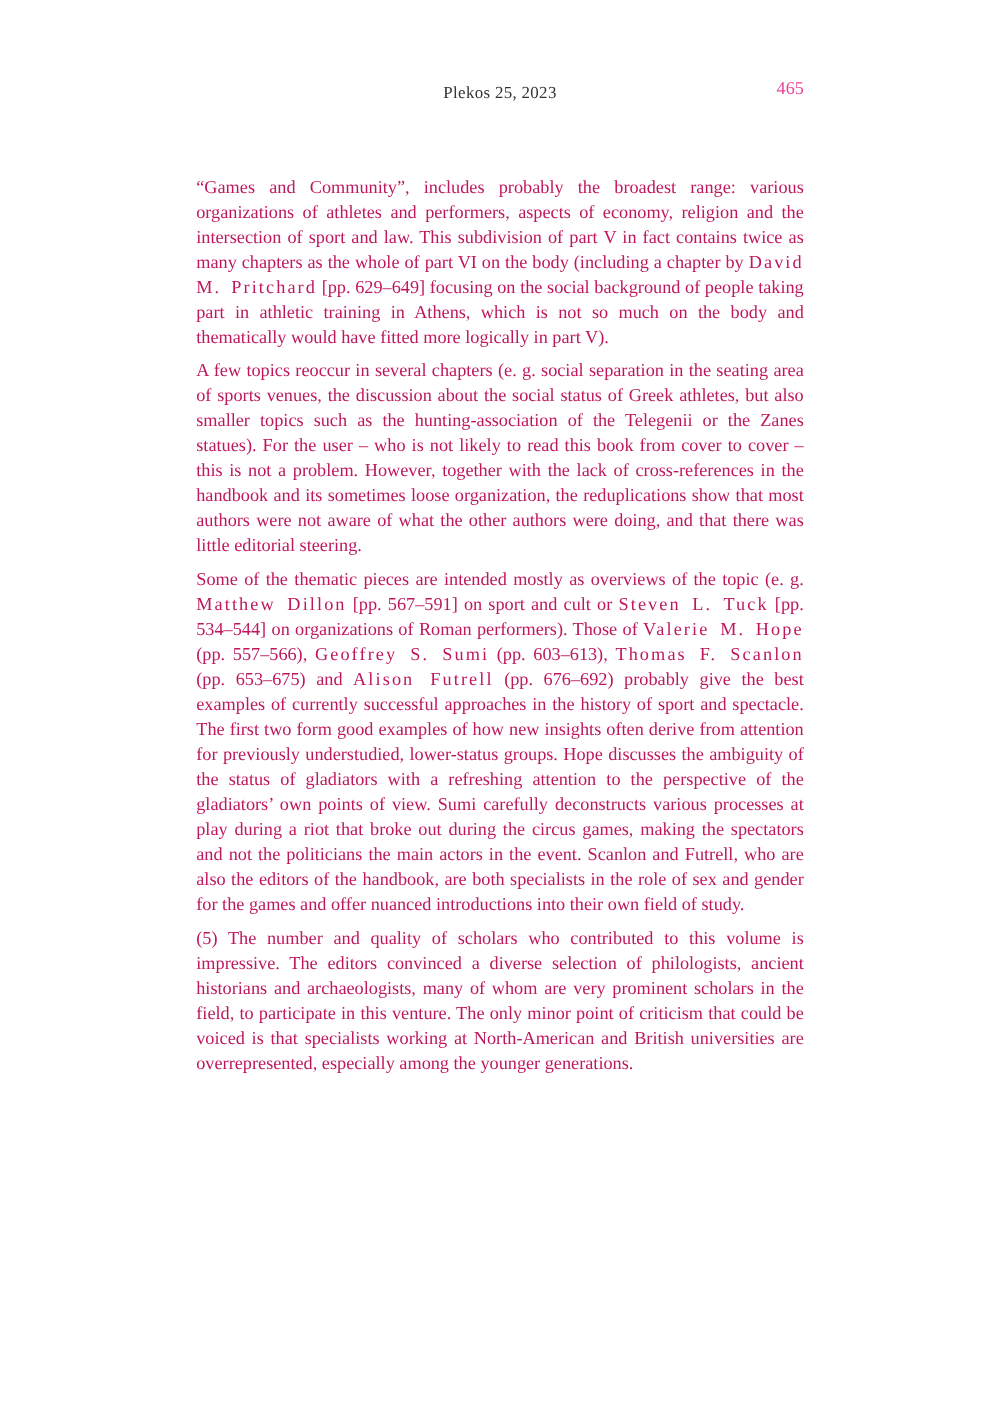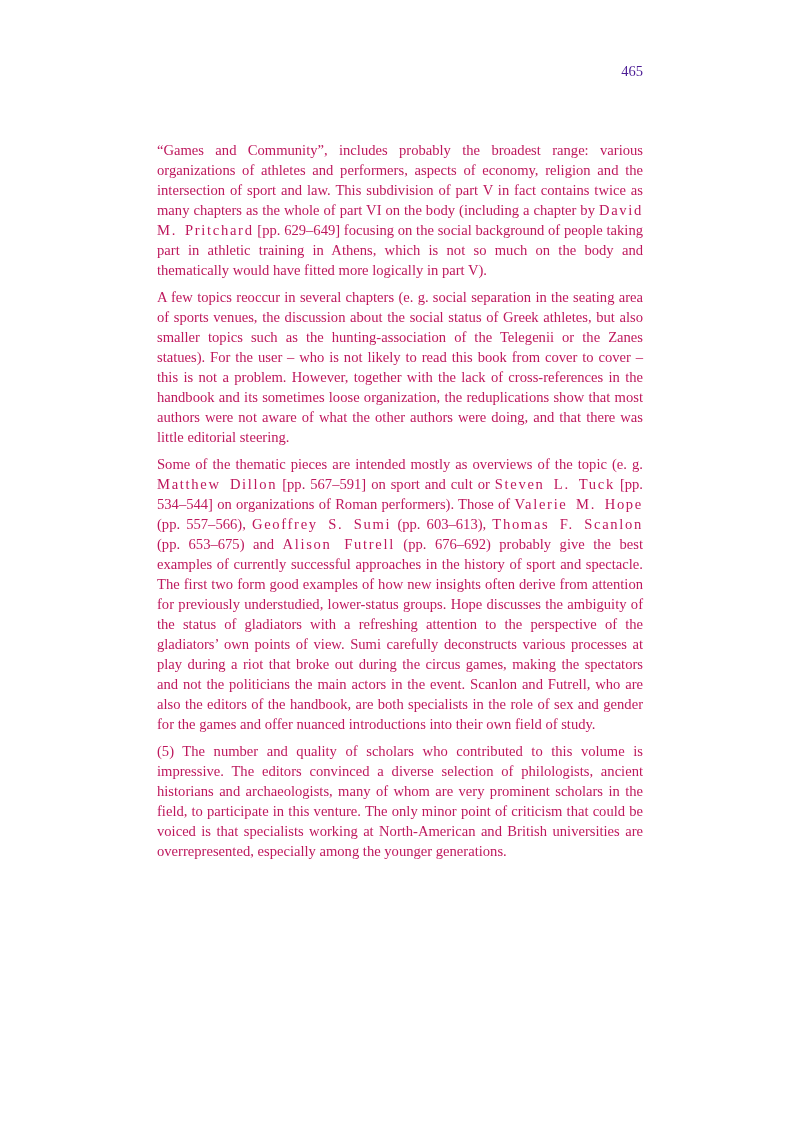--- a/index.html
+++ b/index.html
@@ -32,21 +32,21 @@
     text-align: center;
     font-size: 13.5px;
     letter-spacing: 0.02em;
     color: #333333;
   }
   .pagenum {
     position: absolute;
     right: 0;
     top: -3px;
     font-size: 14.5px;
-    color: #4c1d95;
+    color: #ec4899;
   }
   .body-text {
     position: absolute;
     top: 140px;
     left: 157px;
     width: 486px;
   }
   .body-text p {
     font-size: 14.6px;
     line-height: 20px;
@@ -58,20 +58,21 @@
     letter-spacing: 0.115em;
     word-spacing: 0.18em;
   }
 </style>
 </head>
 <body>
 
 <div class="page">
 
   <div class="running-header">
+    <span class="journal">Plekos 25, 2023</span>
     <span class="pagenum">465</span>
   </div>
 
   <div class="body-text">
 
     <p><span>“Games and Community”, includes probably the broadest range: various organizations of athletes and performers, aspects of economy, religion and the intersection of sport and law. This subdivision of part V in fact contains twice as many chapters as the whole of part VI on the body (including a chapter by </span><span class="spaced">David M. Pritchard</span><span> [pp. 629–649] focusing on the social background of people taking part in athletic training in Athens, which is not so much on the body and thematically would have fitted more logically in part V).</span></p>
 
     <p><span>A few topics reoccur in several chapters (e. g. social separation in the seating area of sports venues, the discussion about the social status of Greek athletes, but also smaller topics such as the hunting-association of the Telegenii or the Zanes statues). For the user – who is not likely to read this book from cover to cover – this is not a problem. However, together with the lack of cross-references in the handbook and its sometimes loose organization, the reduplications show that most authors were not aware of what the other authors were doing, and that there was little editorial steering.</span></p>
 
     <p><span>Some of the thematic pieces are intended mostly as overviews of the topic (e. g. </span><span class="spaced">Matthew Dillon</span><span> [pp. 567–591] on sport and cult or </span><span class="spaced">Steven L. Tuck</span><span> [pp. 534–544] on organizations of Roman performers). Those of </span><span class="spaced">Valerie M. Hope</span><span> (pp. 557–566), </span><span class="spaced">Geoffrey S. Sumi</span><span> (pp. 603–613), </span><span class="spaced">Thomas F. Scanlon</span><span> (pp. 653–675) and </span><span class="spaced">Alison Futrell</span><span> (pp. 676–692) probably give the best examples of currently successful approaches in the history of sport and spectacle. The first two form good examples of how new insights often derive from attention for previously understudied, lower-status groups. Hope discusses the ambiguity of the status of gladiators with a refreshing attention to the perspective of the gladiators’ own points of view. Sumi carefully deconstructs various processes at play during a riot that broke out during the circus games, making the spectators and not the politicians the main actors in the event. Scanlon and Futrell, who are also the editors of the handbook, are both specialists in the role of sex and gender for the games and offer nuanced introductions into their own field of study.</span></p>

